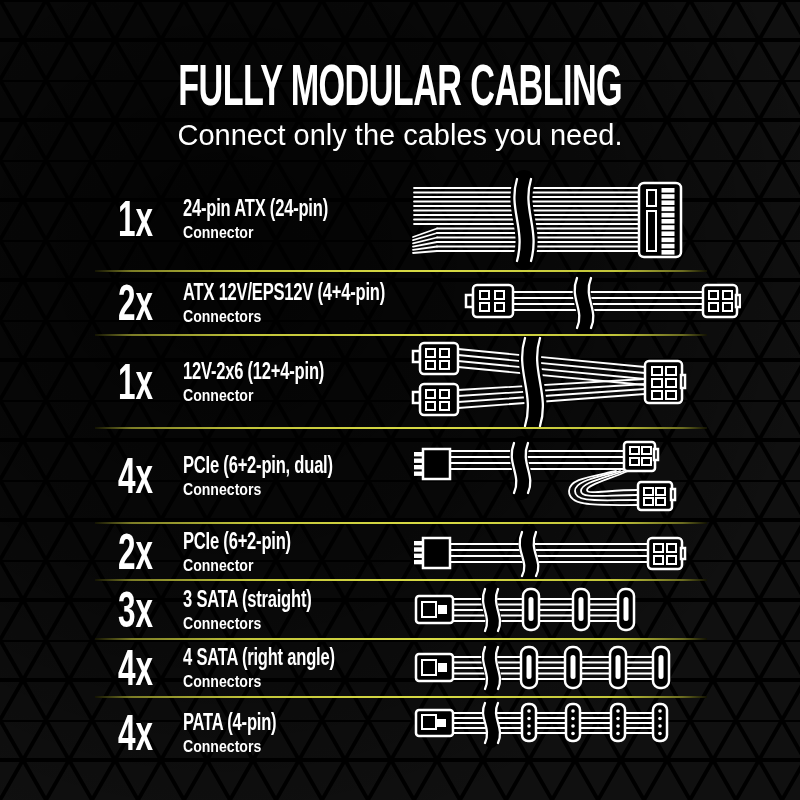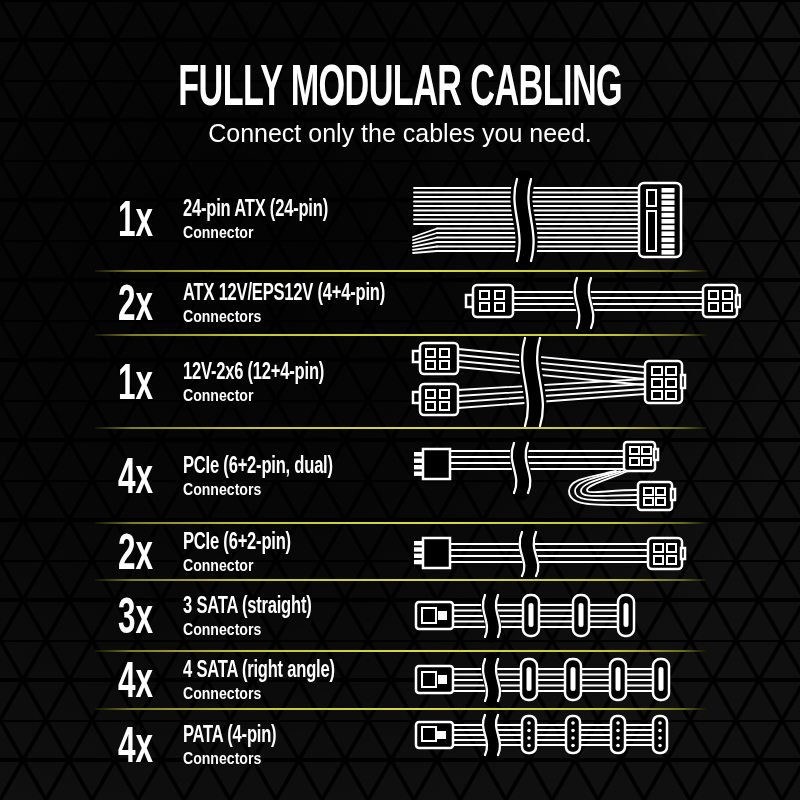--- a/index.html
+++ b/index.html
@@ -2,21 +2,21 @@
 <html><head>
 <meta charset="utf-8">
 <style>
   html,body{margin:0;padding:0;background:#000;}
   .poster{position:relative;width:800px;height:800px;background:#0c4a6e;overflow:hidden;
           font-family:"Liberation Sans","DejaVu Sans",sans-serif;color:#fff;}
   .bg{position:absolute;inset:0;z-index:0;}
   .header{position:absolute;top:56px;left:0;width:800px;text-align:center;z-index:1;}
   .title{display:inline-block;margin:0;font-size:58px;font-weight:700;letter-spacing:-1px;
          line-height:1;white-space:nowrap;transform:scaleX(0.59);transform-origin:center;}
-  .subtitle{margin:4px 0 0 0;font-size:25px;font-weight:400;line-height:1.2;color:#fff;}
+  .subtitle{margin:4px 0 0 0;font-size:29px;font-weight:400;line-height:1.2;color:#fff;}
   .rows{position:absolute;top:167px;left:0;width:800px;z-index:1;}
   .row{display:grid;grid-template-columns:65px 1fr 277px;align-items:center;
        padding-left:118px;padding-right:112px;box-sizing:border-box;}
   .qty{font-size:50px;font-weight:700;line-height:1;white-space:nowrap;
        transform:scaleX(0.63);transform-origin:left center;}
   .name{font-size:23px;font-weight:700;letter-spacing:-0.3px;line-height:1;white-space:nowrap;
         transform:scaleX(0.72);transform-origin:left center;margin-bottom:5px;}
   .unit{font-size:16px;font-weight:700;line-height:1;white-space:nowrap;
         transform:scaleX(0.88);transform-origin:left center;}
   .art{justify-self:end;display:flex;align-items:center;}
@@ -233,21 +233,21 @@
           <rect class="in" x="243" y="20" width="9" height="8"></rect>
             <rect class="in" x="256" y="20" width="9" height="8"></rect>
           <rect class="in" x="243" y="32" width="9" height="8"></rect>
             <rect class="in" x="256" y="32" width="9" height="8"></rect>
         </svg>
       </div>
     </section>
 
     <div class="divider"></div>
 
-    <section class="row" style="height:69px">
+    <section class="row" style="height:57px">
       <div class="qty">3x</div>
       <div class="labels">
         <div class="name">3 SATA (straight)</div>
         <div class="unit">Connectors</div>
       </div>
       <div class="art">
         <svg width="277" height="57" viewBox="0 0 277 57">
           <path class="ln" d="M42,18H213M42,23.5H213M42,29H213M42,34.5H213M42,40H213"></path>
           <path class="er" stroke-width="16" d="M80,10 C73,25 88,35 80,48"></path>
           <path class="sq" d="M74,8 C67,25 81,35 74,50"></path>

